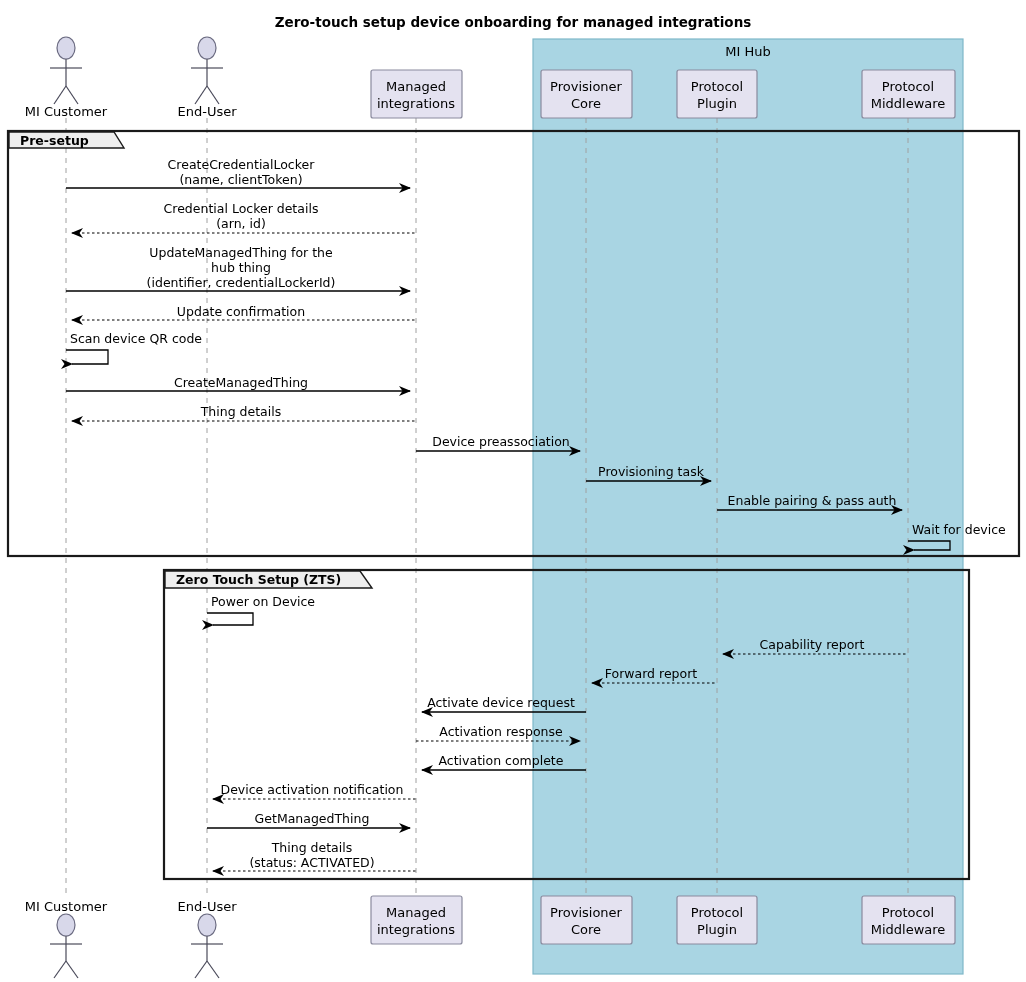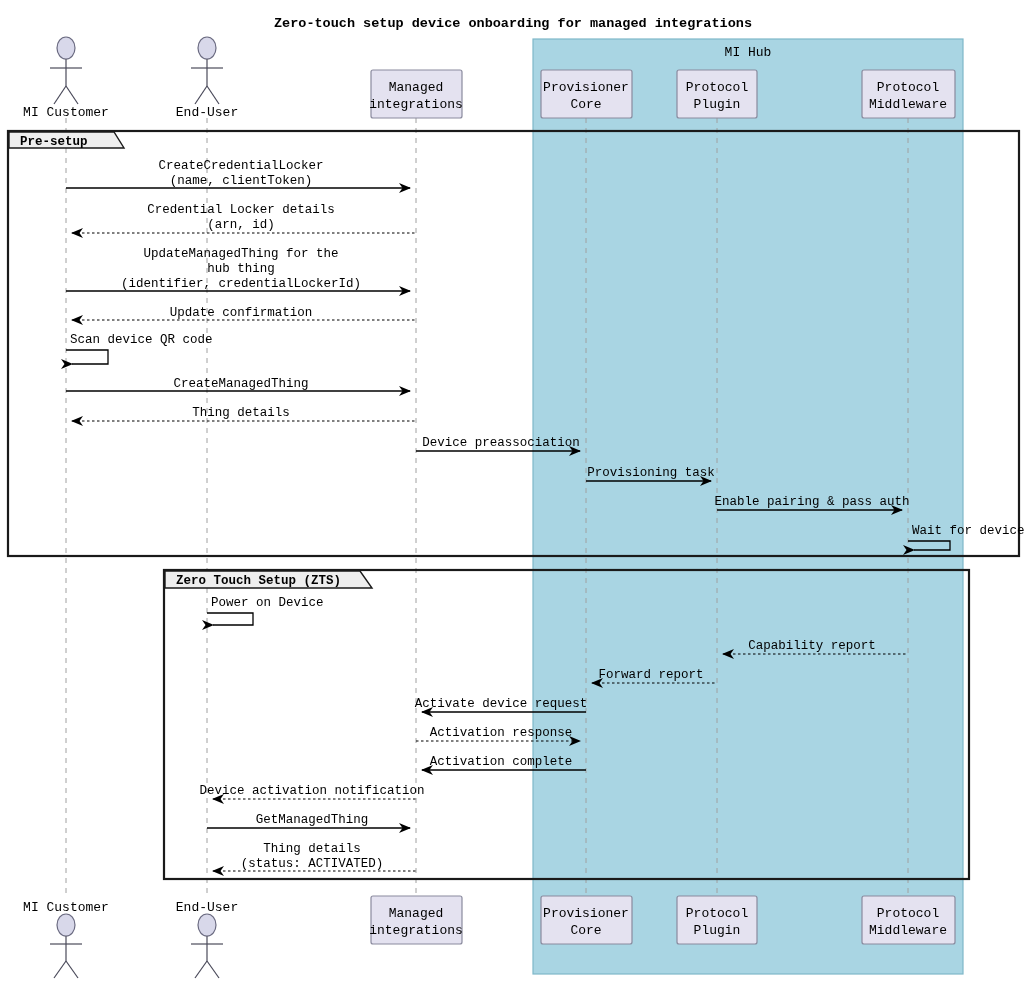--- a/index.html
+++ b/index.html
@@ -10,21 +10,20 @@
   body {
     font-family: "DejaVu Sans", "Liberation Sans", sans-serif;
     width: 1026px;
     height: 982px;
     overflow: hidden;
   }
   #diagram {
     position: relative;
     width: 1026px;
     height: 718px;
-    font-family: Liberation Mono, monospace;
   }
   svg#canvas {
     position: absolute;
     left: 0; top: 0;
     width: 1026px;
     height: 982px;
   }
   .ttl {
     font-size: 13.5px;
     font-weight: bold;

